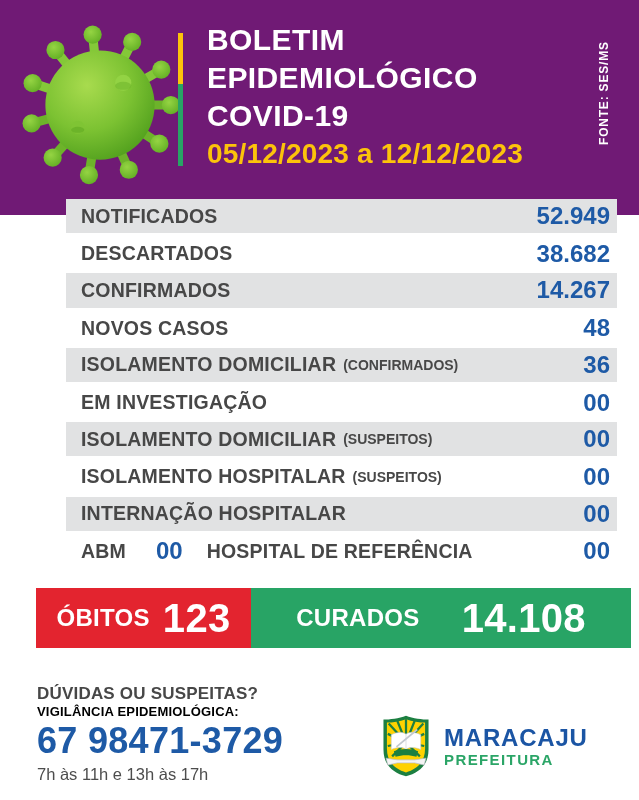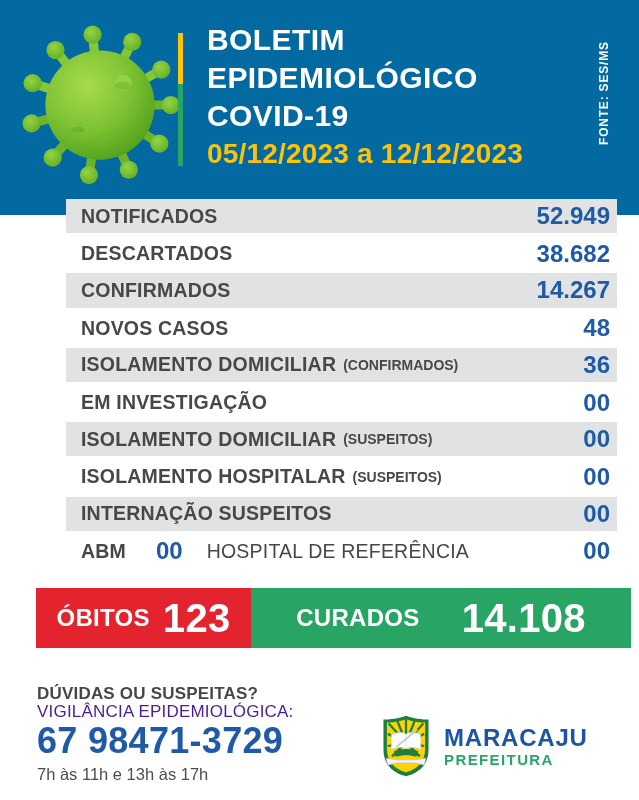--- a/index.html
+++ b/index.html
@@ -1,21 +1,21 @@
 <!DOCTYPE html>
 <html><head>
 <meta charset="utf-8">
 <style>
   html,body{margin:0;padding:0;background:#ffffff;}
   .page{
     position:relative;width:639px;height:800px;background:#ffffff;
     font-family:"Liberation Sans",sans-serif;overflow:hidden;
   }
   
-  .header{position:absolute;left:0;top:0;width:639px;height:215px;background:#0369a1;}
+  .header{position:absolute;left:0;top:0;width:639px;height:215px;background:#701a75;}
   .virus{position:absolute;left:14px;top:16px;width:172px;height:174px;}
   .divider{
     position:absolute;left:178px;top:33px;width:5px;height:133px;
     background:linear-gradient(#FCC30B 0 38%,#28A465 38% 100%);
   }
   .titles{position:absolute;left:207px;top:21px;}
   .title-line{color:#ffffff;font-weight:bold;font-size:30px;line-height:38px;letter-spacing:.4px;}
   .period{color:#FCC30B;font-weight:bold;font-size:28px;line-height:38px;letter-spacing:.2px;}
   .fonte{
     position:absolute;left:556px;top:90px;width:96px;text-align:center;
@@ -30,34 +30,34 @@
     margin-left:44px;
   }
   .row--shaded{
     background:#E1E2E3 padding-box;background-clip:padding-box;
     border-top:1.5px solid transparent;border-bottom:2.5px solid transparent;
   }
   .lbl{font-weight:bold;font-size:19.5px;color:#474747;letter-spacing:.2px;white-space:nowrap;}
   .note{font-weight:bold;font-size:14px;color:#474747;margin-left:7px;white-space:nowrap;}
   .val{margin-left:auto;font-weight:bold;font-size:24px;color:#1E5AA6;white-space:nowrap;}
   .abm-val{font-weight:bold;font-size:24px;color:#1E5AA6;margin-left:30px;}
-  .lbl2{font-weight:normal;font-size:19.5px;color:#474747;margin-left:24px;letter-spacing:.2px;white-space:nowrap;}
+  .lbl2{font-weight:bold;font-size:19.5px;color:#474747;margin-left:24px;letter-spacing:.2px;white-space:nowrap;}
   
   .outcomes{position:absolute;left:36px;top:588px;width:595px;height:60px;display:flex;}
   .deaths{
     width:215px;background:#E3242F;display:flex;align-items:center;
     justify-content:center;gap:13px;
   }
   .recovered{flex:1;background:#28A465;display:flex;align-items:center;justify-content:center;gap:42px;text-align:right;}
   .out-lbl{color:#ffffff;font-weight:bold;font-size:24px;letter-spacing:.3px;}
   .out-val{color:#ffffff;font-weight:bold;font-size:40px;letter-spacing:.3px;}
   
   .contact{position:absolute;left:37px;top:685px;}
   .contact-q{font-weight:bold;font-size:17px;line-height:18px;color:#474747;letter-spacing:.2px;}
-  .contact-dep{font-weight:normal;font-size:17px;line-height:18px;color:#4c1d95;letter-spacing:.2px;}
+  .contact-dep{font-weight:bold;font-size:13px;line-height:18px;color:#000000;letter-spacing:.2px;}
   .phone{font-weight:bold;font-size:36px;line-height:34px;color:#1E5AA6;margin-top:3px;letter-spacing:.3px;}
   .hours{font-size:16.5px;line-height:18px;color:#4d4d4d;margin-top:7px;}
   .brand{position:absolute;left:380px;top:713px;display:flex;align-items:center;gap:12px;}
   .crest{width:52px;height:66px;}
   .brand-name{font-weight:bold;font-size:24px;line-height:26px;color:#1B55A4;letter-spacing:.8px;}
   .brand-sub{font-weight:bold;font-size:15px;line-height:17px;color:#2BA567;letter-spacing:1.4px;}
 </style>
 </head>
 <body>
 
@@ -153,21 +153,21 @@
       <span class="lbl">ISOLAMENTO DOMICILIAR</span>
       <span class="note">(SUSPEITOS)</span>
       <span class="val">00</span>
     </div>
     <div class="row">
       <span class="lbl">ISOLAMENTO HOSPITALAR</span>
       <span class="note">(SUSPEITOS)</span>
       <span class="val">00</span>
     </div>
     <div class="row row--shaded">
-      <span class="lbl">INTERNAÇÃO SUSPEITOS</span>
+      <span class="lbl">INTERNAÇÃO HOSPITALAR</span>
       <span class="val">00</span>
     </div>
     <div class="row">
       <span class="lbl">ABM</span>
       <span class="abm-val">00</span>
       <span class="lbl2">HOSPITAL DE REFERÊNCIA</span>
       <span class="val">00</span>
     </div>
   </div>
 

